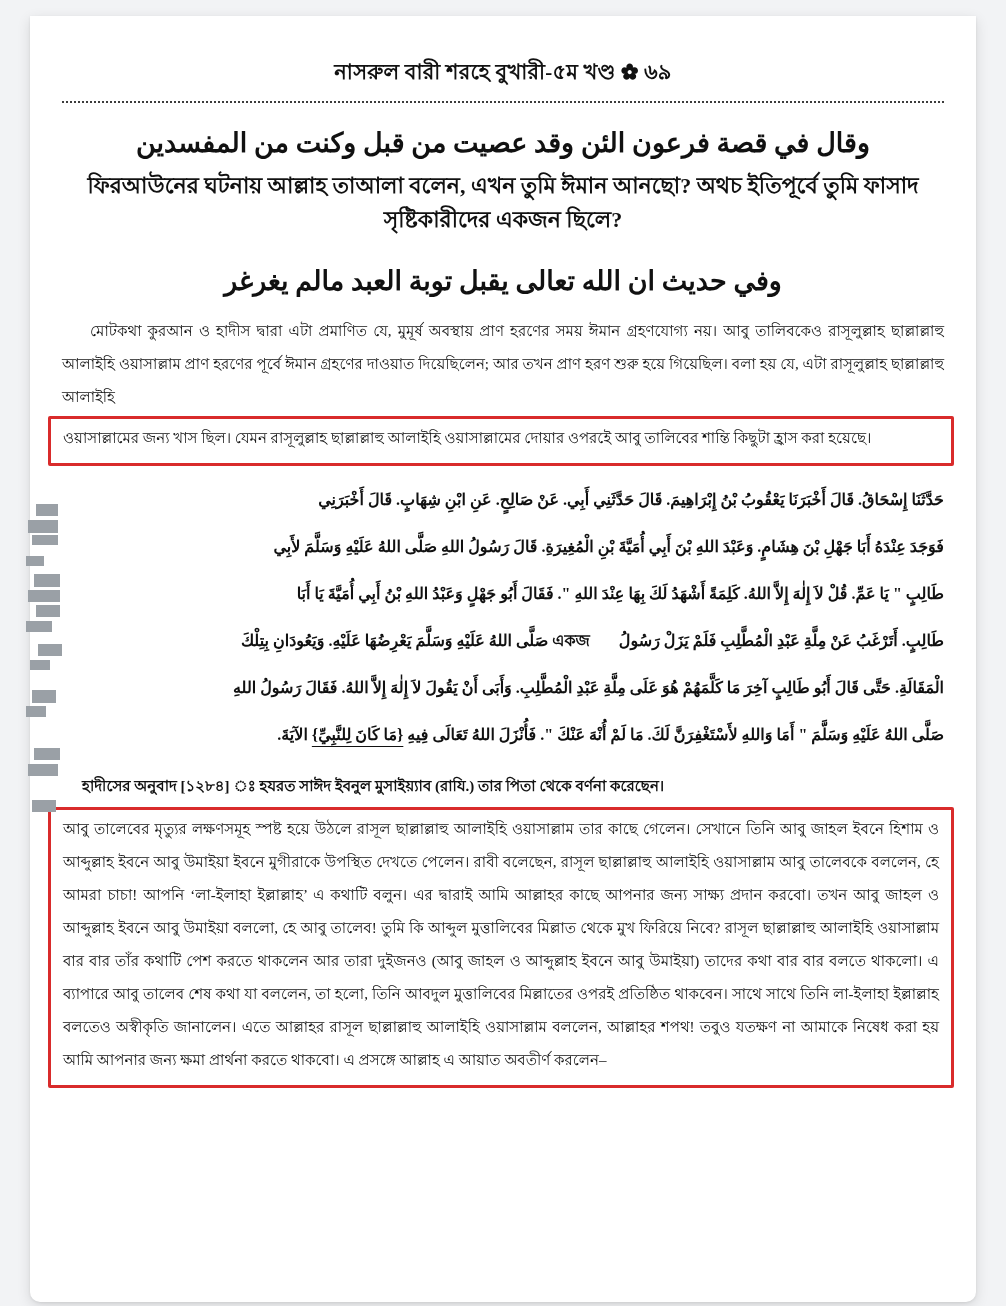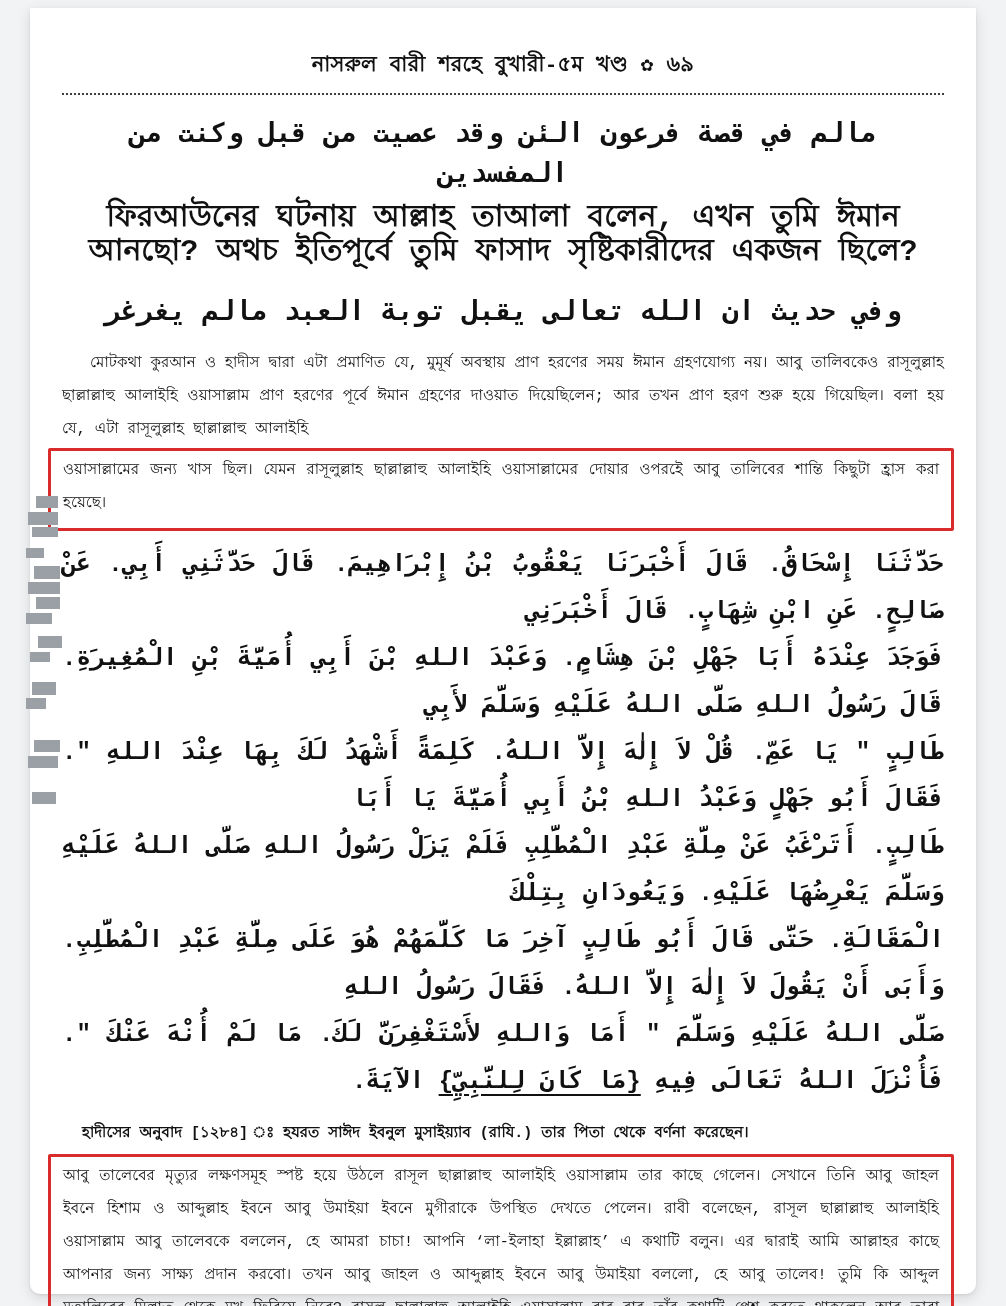--- a/index.html
+++ b/index.html
@@ -4,29 +4,28 @@
 <style>
   html,body{margin:0;padding:0;}
   body{
     width:1006px;height:1306px;
     background:#f2f3f5;
     font-family:"Liberation Serif", serif;
     overflow:hidden;
     position:relative;
   }
   .page{
-    position:absolute;left:30px;top:8px;
+    position:absolute;left:30px;top:16px;
     width:946px;height:1286px;
     background:#ffffff;
     border-radius:0 0 10px 10px;
     box-shadow:0 4px 14px rgba(0,0,0,.12), 0 1px 3px rgba(0,0,0,.08);
     box-sizing:border-box;
     padding:0 32px;
     color:#111;
-    font-family:Liberation Mono, monospace;
   }
   .hdr{
     margin-top:40px;
     text-align:center;
     font-size:21px;font-weight:700;
     letter-spacing:.2px;
   }
   .dotted-rule{
     margin-top:9px;
     border-bottom:2px dotted #3c3c3c;
@@ -35,21 +34,21 @@
   .ar-center{
     direction:rtl;
     text-align:center;
     font-size:27px;
     font-weight:700;
     line-height:40px;
     margin-top:20px;
   }
   .bn-center{
     text-align:center;
-    font-size:30px;
+    font-size:22px;
     font-weight:700;
     line-height:34px;
     margin-top:6px;
     padding:0 10px;
   }
   .bn-body{
     font-size:15px;
     line-height:33px;
     text-align:justify;
     margin:0;
@@ -63,21 +62,21 @@
     border-radius:2px;
     margin-left:-14px;
     margin-right:-10px;
     padding:3px 12px 8px 12px;
     box-sizing:border-box;
   }
   .redbox1{margin-top:2px;}
   .arabic-block{
     direction:rtl;
     text-align:justify;
-    font-size:24px;
+    font-size:16px;
     font-weight:700;
     line-height:47px;
     margin-top:10px;
   }
   .arabic-line{display:block;}
   .u-ar{text-decoration:underline;text-underline-offset:6px;}
   .trans-head{
     font-weight:700;
     margin-top:12px;
     text-indent:20px;
@@ -121,36 +120,36 @@
       <i class="a11"></i>
       <i class="a12"></i>
       <i class="a13"></i>
       <i class="a14"></i>
       <i class="a15"></i>
     </div>
 
   <div class="hdr">নাসরুল বারী শরহে বুখারী-৫ম খণ্ড ✿ ৬৯</div>
   <div class="dotted-rule"></div>
 
-  <div class="ar-center">مالم في قصة فرعون الئن وقد عصيت من قبل وكنت من المفسدين</div>
+  <div class="ar-center">وقال في قصة فرعون الئن وقد عصيت من قبل وكنت من المفسدين</div>
   <div class="bn-center">ফিরআউনের ঘটনায় আল্লাহ তাআলা বলেন, এখন তুমি ঈমান আনছো? অথচ ইতিপূর্বে তুমি ফাসাদ সৃষ্টিকারীদের একজন ছিলে?</div>
 
   <div class="ar-center" style="margin-top:24px;">وفي حديث ان الله تعالى يقبل توبة العبد مالم يغرغر</div>
 
   <p class="bn-body commentary-lead">মোটকথা কুরআন ও হাদীস দ্বারা এটা প্রমাণিত যে, মুমূর্ষ অবস্থায় প্রাণ হরণের সময় ঈমান গ্রহণযোগ্য নয়। আবু তালিবকেও রাসূলুল্লাহ ছাল্লাল্লাহু আলাইহি ওয়াসাল্লাম প্রাণ হরণের পূর্বে ঈমান গ্রহণের দাওয়াত দিয়েছিলেন; আর তখন প্রাণ হরণ শুরু হয়ে গিয়েছিল। বলা হয় যে, এটা রাসূলুল্লাহ ছাল্লাল্লাহু আলাইহি</p>
 
   <div class="redbox redbox1">
     <p class="bn-body">ওয়াসাল্লামের জন্য খাস ছিল। যেমন রাসূলুল্লাহ ছাল্লাল্লাহু আলাইহি ওয়াসাল্লামের দোয়ার ওপরইে আবু তালিবের শান্তি কিছুটা হ্রাস করা হয়েছে।</p>
   </div>
 
   <div class="arabic-block">
     <span class="arabic-line">حَدَّثَنَا إِسْحَاقُ. قَالَ أَخْبَرَنَا يَعْقُوبُ بْنُ إِبْرَاهِيمَ. قَالَ حَدَّثَنِي أَبِي. عَنْ صَالِحٍ. عَنِ ابْنِ شِهَابٍ. قَالَ أَخْبَرَنِي</span>
     <span class="arabic-line">فَوَجَدَ عِنْدَهُ أَبَا جَهْلِ بْنَ هِشَامٍ. وَعَبْدَ اللهِ بْنَ أَبِي أُمَيَّةَ بْنِ الْمُغِيرَةِ. قَالَ رَسُولُ اللهِ صَلَّى اللهُ عَلَيْهِ وَسَلَّمَ لأَبِي</span>
     <span class="arabic-line">طَالِبٍ " يَا عَمِّ. قُلْ لاَ إِلٰهَ إِلاَّ اللهُ. كَلِمَةً أَشْهَدُ لَكَ بِهَا عِنْدَ اللهِ ". فَقَالَ أَبُو جَهْلٍ وَعَبْدُ اللهِ بْنُ أَبِي أُمَيَّةَ يَا أَبَا</span>
-    <span class="arabic-line">طَالِبٍ. أَتَرْغَبُ عَنْ مِلَّةِ عَبْدِ الْمُطَّلِبِ فَلَمْ يَزَلْ رَسُولُ اللهِ صَلَّى اللهُ عَلَيْهِ وَسَلَّمَ يَعْرِضُهَا عَلَيْهِ. وَيَعُودَانِ بِتِلْكَ</span>
+    <span class="arabic-line">طَالِبٍ. أَتَرْغَبُ عَنْ مِلَّةِ عَبْدِ الْمُطَّلِبِ فَلَمْ يَزَلْ رَسُولُ একজনِ صَلَّى اللهُ عَلَيْهِ وَسَلَّمَ يَعْرِضُهَا عَلَيْهِ. وَيَعُودَانِ بِتِلْكَ</span>
     <span class="arabic-line">الْمَقَالَةِ. حَتَّى قَالَ أَبُو طَالِبٍ آخِرَ مَا كَلَّمَهُمْ هُوَ عَلَى مِلَّةِ عَبْدِ الْمُطَّلِبِ. وَأَبَى أَنْ يَقُولَ لاَ إِلٰهَ إِلاَّ اللهُ. فَقَالَ رَسُولُ اللهِ</span>
     <span class="arabic-line"><span>صَلَّى اللهُ عَلَيْهِ وَسَلَّمَ " أَمَا وَاللهِ لأَسْتَغْفِرَنَّ لَكَ. مَا لَمْ أُنْهَ عَنْكَ ". فَأُنْزَلَ اللهُ تَعَالَى فِيهِ </span><span class="u-ar">{مَا كَانَ لِلنَّبِيِّ}</span><span> الآيَةَ.</span></span>
   </div>
 
   <p class="bn-body trans-head">হাদীসের অনুবাদ [১২৮৪] ঃ হযরত সাঈদ ইবনুল মুসাইয়্যাব (রাযি.) তার পিতা থেকে বর্ণনা করেছেন।</p>
 
   <div class="redbox redbox2">
     <p class="bn-body"><span>আবু তালেবের মৃত্যুর লক্ষণসমূহ স্পষ্ট হয়ে উঠলে রাসূল ছাল্লাল্লাহু আলাইহি ওয়াসাল্লাম তার কাছে গেলেন। সেখানে তিনি আবু জাহল ইবনে হিশাম ও আব্দুল্লাহ ইবনে আবু উমাইয়া ইবনে মুগীরাকে উপস্থিত দেখতে পেলেন। রাবী বলেছেন, রাসূল ছাল্লাল্লাহু আলাইহি ওয়াসাল্লাম আবু তালেবকে বললেন, হে আমরা চাচা! আপনি ‘লা-ইলাহা ইল্লাল্লাহ’ এ কথাটি বলুন। এর দ্বারাই আমি আল্লাহর কাছে আপনার জন্য সাক্ষ্য প্রদান করবো। তখন আবু জাহল ও আব্দুল্লাহ ইবনে আবু উমাইয়া বললো, হে আবু তালেব! তুমি কি আব্দুল মুত্তালিবের মিল্লাত থেকে মুখ ফিরিয়ে নিবে? রাসূল ছাল্লাল্লাহু আলাইহি ওয়াসাল্লাম বার বার তাঁর কথাটি পেশ করতে থাকলেন আর তারা দুইজনও (আবু জাহল ও আব্দুল্লাহ ইবনে আবু উমাইয়া) তাদের কথা বার বার বলতে থাকলো। এ ব্যাপারে আবু তালেব শেষ কথা যা বললেন, তা হলো, তিনি আবদুল মুত্তালিবের মিল্লাতের ওপরই প্রতিষ্ঠিত থাকবেন। সাথে সাথে তিনি লা-ইলাহা ইল্লাল্লাহ বলতেও অস্বীকৃতি জানালেন। এতে আল্লাহর রাসূল ছাল্লাল্লাহু আলাইহি ওয়াসাল্লাম বললেন, আল্লাহর শপথ! তবুও যতক্ষণ না আমাকে নিষেধ করা হয় আমি আপনার জন্য ক্ষমা প্রার্থনা করতে থাকবো। এ প্রসঙ্গে আল্লাহ এ আয়াত অবতীর্ণ করলেন– </span></p>
   </div>
 

